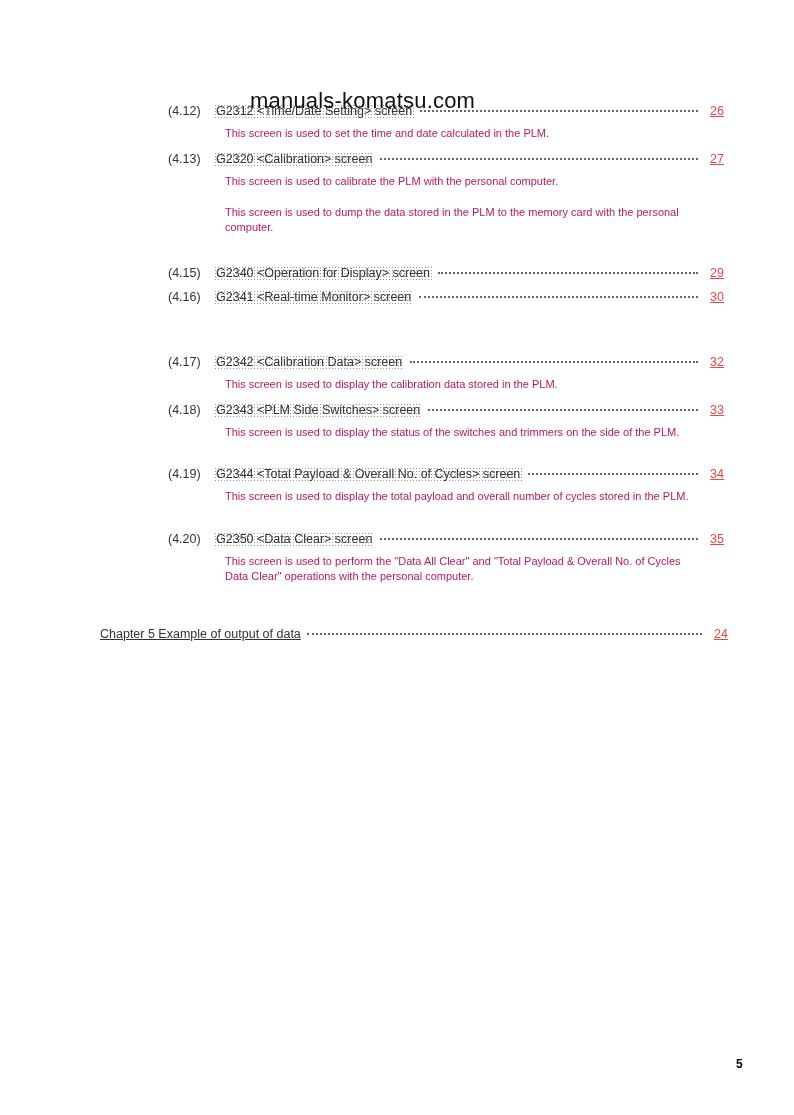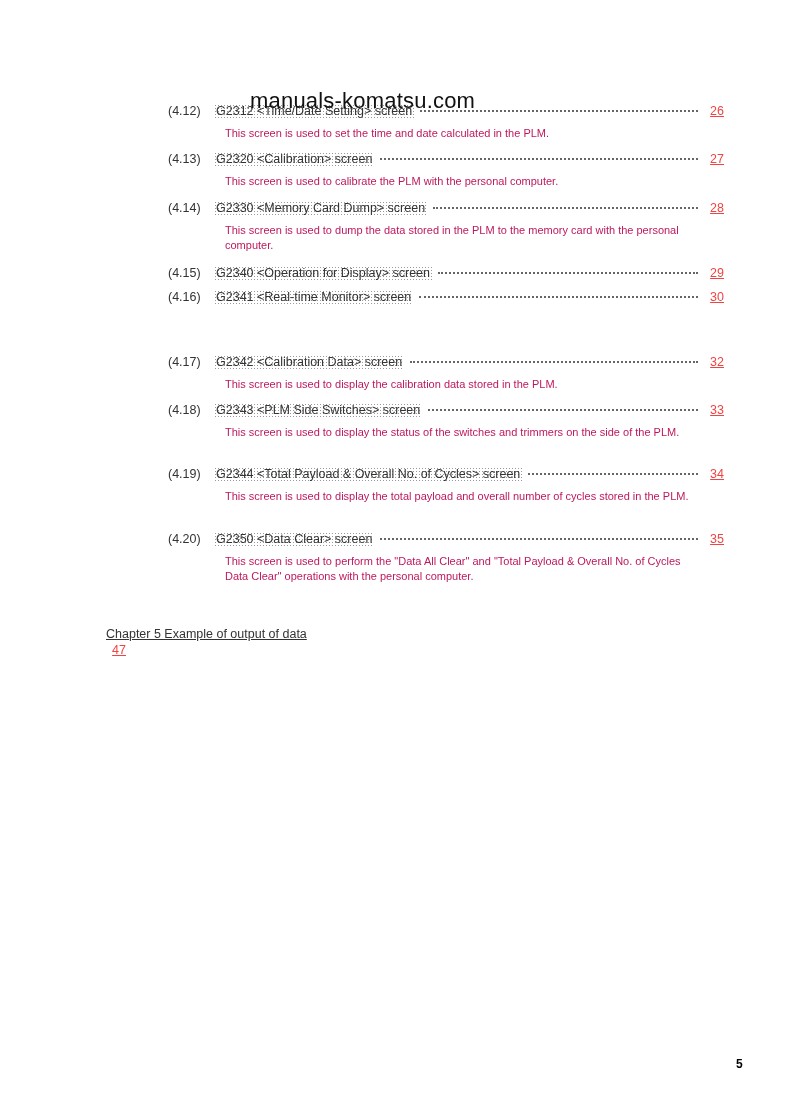--- a/index.html
+++ b/index.html
@@ -14,21 +14,21 @@
   .entry-num { width: 46px; flex: none; color: #333; }
   .entry-title { flex: none; color: #333;
                  background-image: radial-gradient(#999 0.6px, transparent 0.8px);
                  background-size: 3px 3px; padding: 0 2px; }
   .leader { flex: 1; border-bottom: 2px dotted #666; margin: 0 6px; height: 1px;
             transform: translateY(-3px); }
   .entry-page { flex: none; width: 20px; text-align: right; color: #ef4444; text-decoration: underline; }
   .entry-desc { margin-left: 57px; margin-top: 4px; line-height: 15px; color: #be185d;
                 width: 480px; font-size: 11px; }
   .chapter { position: absolute; left: 100px; top: 627px; width: 628px; font-size: 12.5px;
-             display: flex; align-items: baseline; flex-direction: column; }
+             display: flex; align-items: baseline; }
   .chapter-title { text-decoration: underline; color: #333; flex: none; }
   .page-number { position: absolute; left: 736px; top: 1057px; font-size: 12px; font-weight: bold; color: #000; }
 </style>
 </head>
 <body>
 
 <div class="page">
 
   <div class="watermark">manuals-komatsu.com</div>
 
@@ -46,26 +46,20 @@
     <div class="entry-row">
       <span class="entry-num">(4.13)</span>
       <span class="entry-title">G2320 &lt;Calibration&gt; screen</span>
       <span class="leader"></span>
       <span class="entry-page">27</span>
     </div>
     <div class="entry-desc">This screen is used to calibrate the PLM with the personal computer.</div>
   </div>
 
   <div class="entry" style="top:201px">
-    <div class="entry-row">
-      <span class="entry-num">(4.14)</span>
-      <span class="entry-title">G2330 &lt;Memory Card Dump&gt; screen</span>
-      <span class="leader"></span>
-      <span class="entry-page">28</span>
-    </div>
     <div class="entry-desc">This screen is used to dump the data stored in the PLM to the memory card with the personal computer.</div>
   </div>
 
   <div class="entry" style="top:266px">
     <div class="entry-row">
       <span class="entry-num">(4.15)</span>
       <span class="entry-title">G2340 &lt;Operation for Display&gt; screen</span>
       <span class="leader"></span>
       <span class="entry-page">29</span>
     </div>
@@ -116,17 +110,17 @@
       <span class="entry-title">G2350 &lt;Data Clear&gt; screen</span>
       <span class="leader"></span>
       <span class="entry-page">35</span>
     </div>
     <div class="entry-desc">This screen is used to perform the "Data All Clear" and "Total Payload &amp; Overall No. of Cycles Data Clear" operations with the personal computer.</div>
   </div>
 
   <div class="chapter">
     <span class="chapter-title">Chapter 5  Example of output of data</span>
     <span class="leader"></span>
-    <span class="entry-page">47</span>
+    <span class="entry-page">24</span>
   </div>
 
   <div class="page-number">5</div>
 </div>
 
 </body></html>

